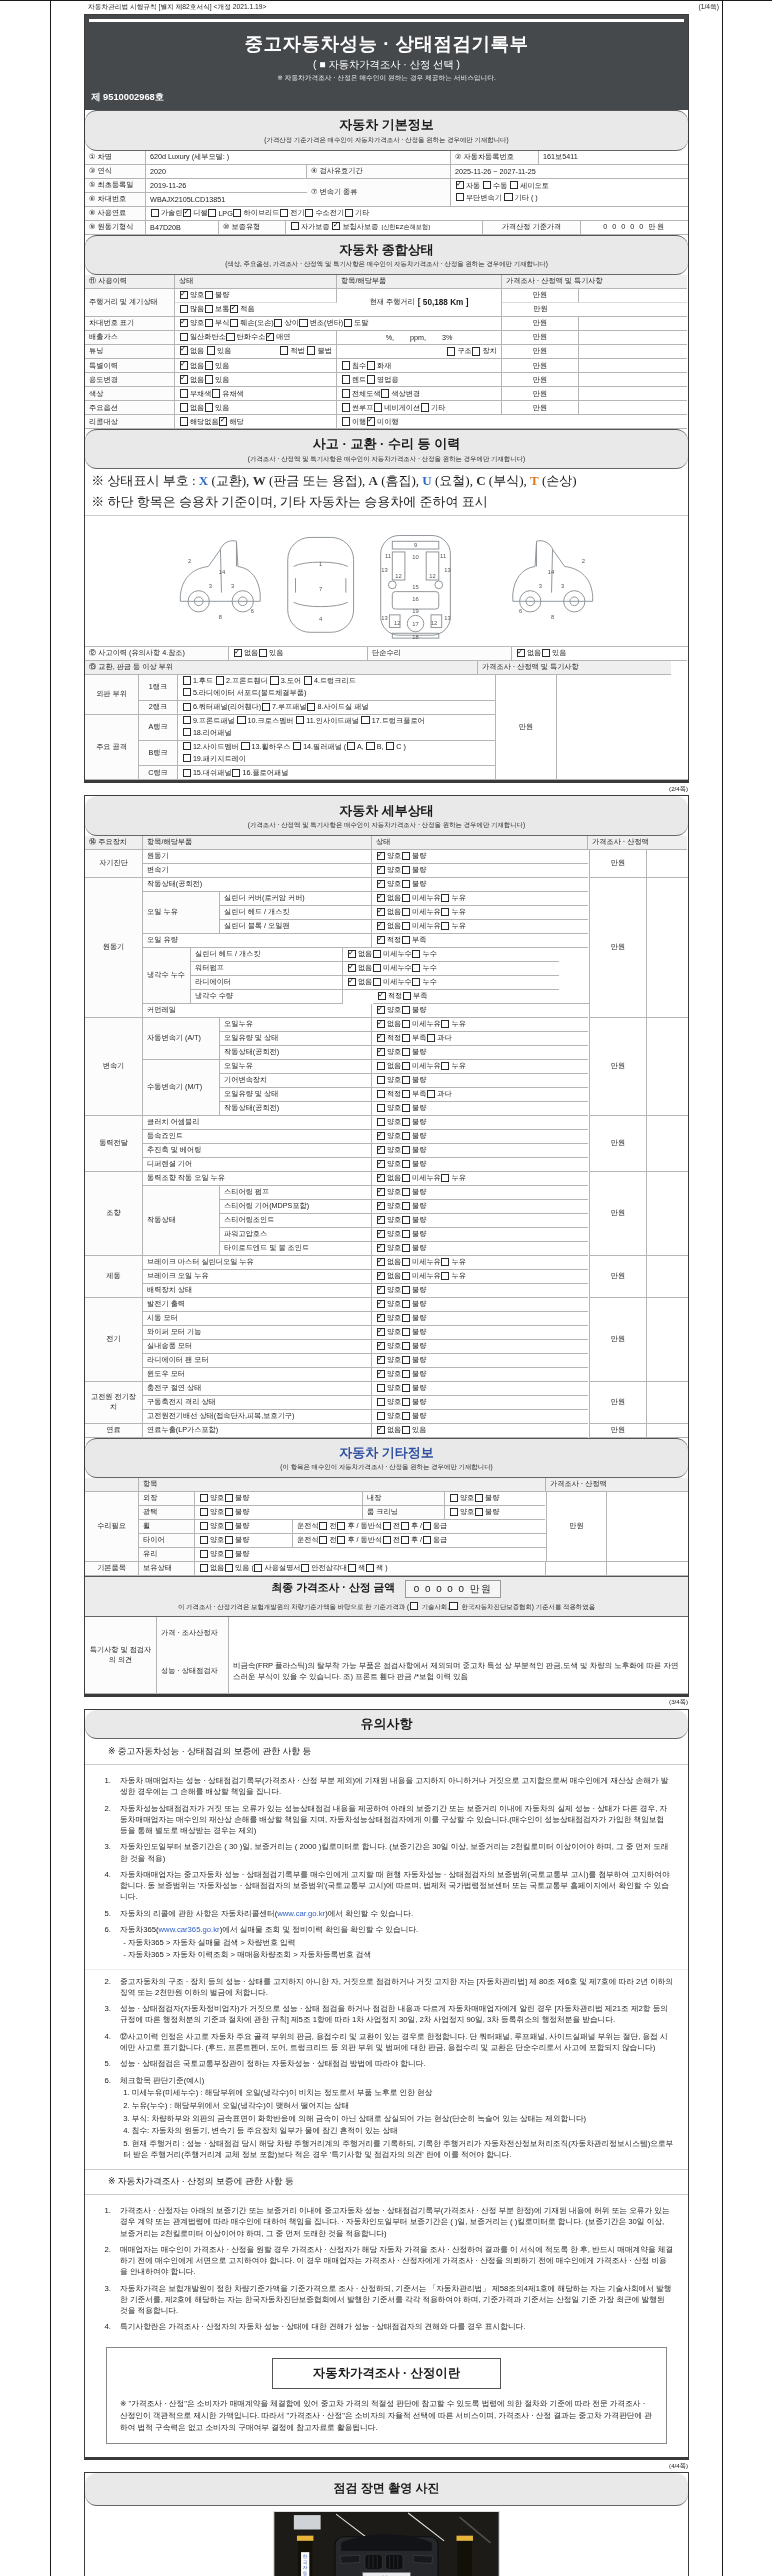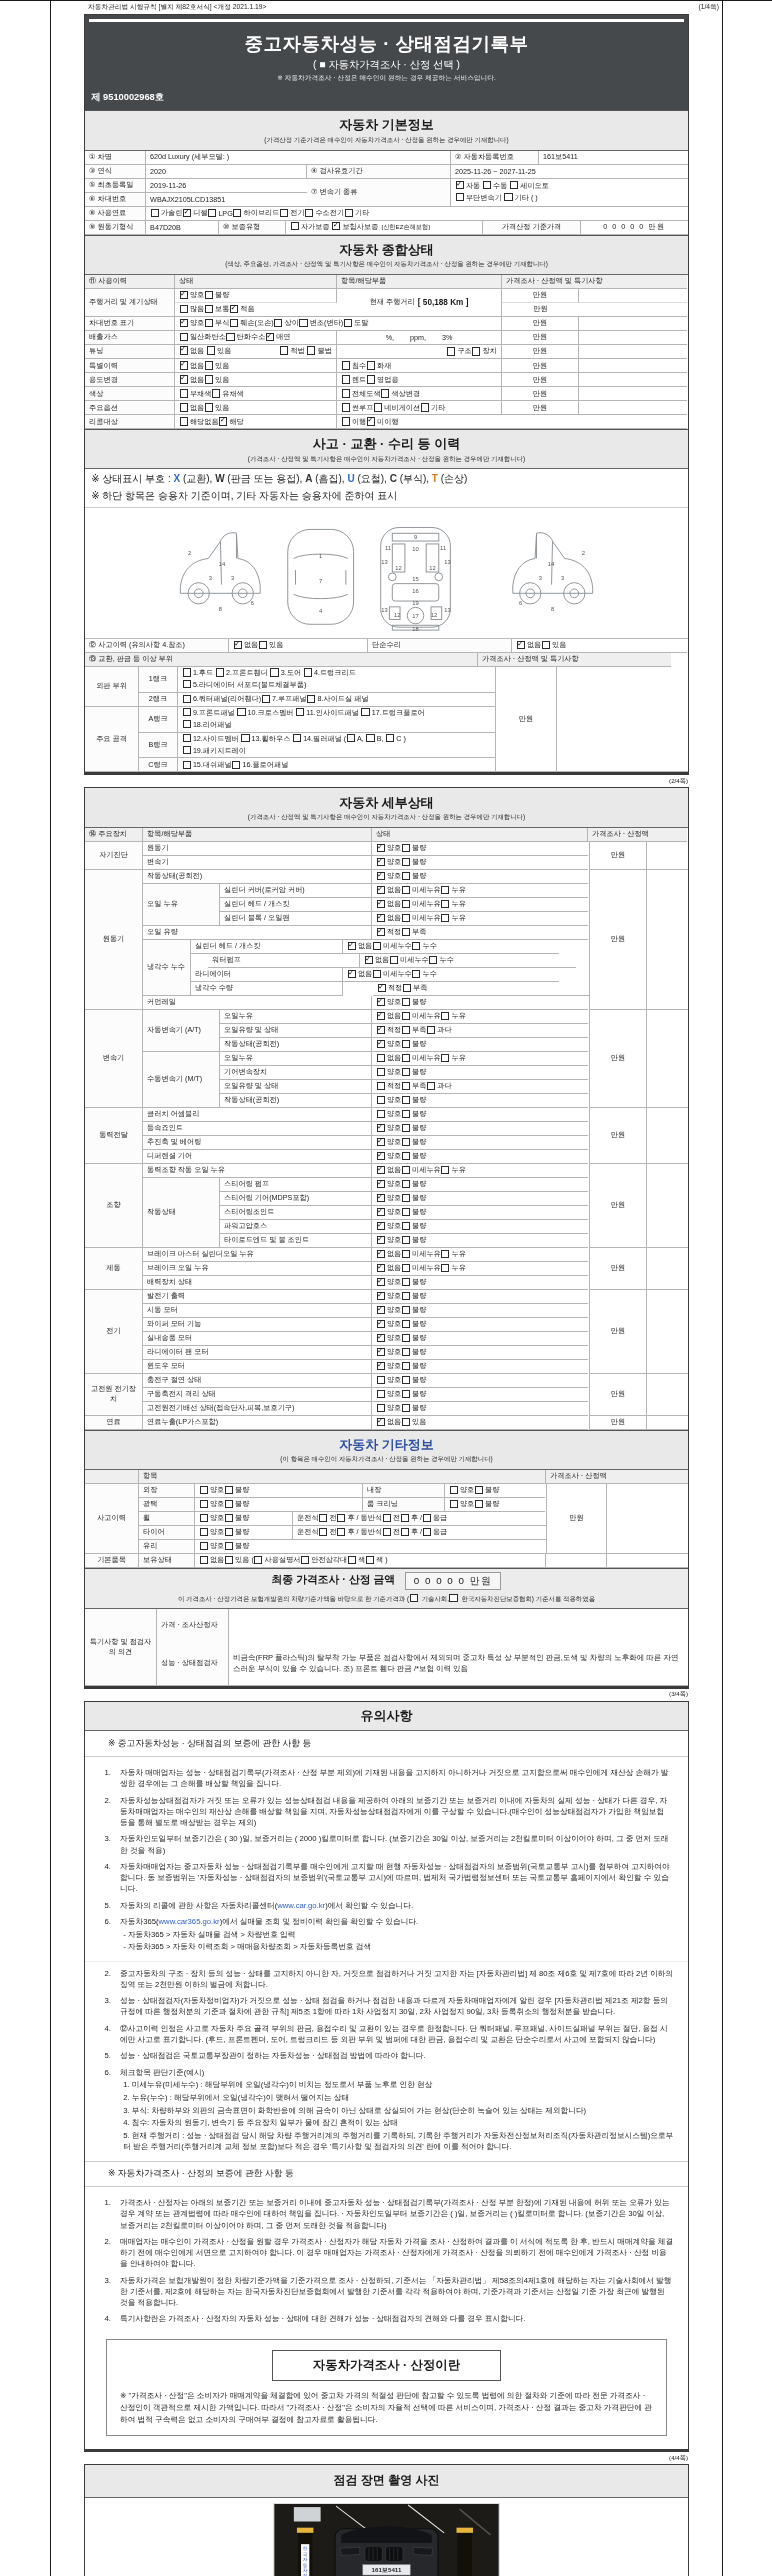--- a/index.html
+++ b/index.html
@@ -18,21 +18,21 @@
 
   
   .dhead{background:#46494c;color:#fff;position:relative;padding:8.2px 0 5.2px;}
   .dhead .strip{position:absolute;top:3.6px;left:3.6px;right:3.6px;height:3.1px;background:#fff;}
   .dhead h1{margin:7.2px 0 2.1px;text-align:center;font-size:18.5px;letter-spacing:0.5px;font-weight:bold;}
   .dhead .sub{text-align:center;font-size:10.3px;margin:2.1px 0;}
   .dhead .note{text-align:center;font-size:6.7px;margin:2.1px 0 7.2px;color:#eee;}
   .dhead .docno{font-size:9.3px;font-weight:bold;padding:1px 5.2px 1px 6.2px;}
 
   
-  .band{background:#e9e9e9;border-top:1px solid #555;border-bottom:0.5px solid #666;text-align:center;padding:4.1px 0 4.6px;}
+  .band{background:#e9e9e9;border-top:1px solid #555;border-bottom:0.5px solid #666;text-align:center;padding:4.1px 0 4.6px;border-radius:12px;}
   .band h2{margin:1px 0;font-size:13px;font-weight:bold;}
   .band .sub{font-size:6.4px;color:#222;margin-top:1.5px;}
   .band h2.blue{color:#2d4fa1;}
 
   
   .fr{display:flex;}
   .c{border-right:0.5px solid #b5b5b5;border-bottom:0.5px solid #b5b5b5;box-sizing:border-box;
      padding:1.5px 4.1px;display:flex;align-items:center;font-size:7.2px;background:#fff;min-height:14px;}
   .c:last-child{border-right:none;}
   .lb{background:#fcfcfc;}
@@ -43,21 +43,21 @@
   .thead .c{background:#efefef;font-size:7.2px;}
 
   
   .bx{display:inline-block;width:6.2px;height:6.2px;border:1px solid #2b2b2b;background:#fff;
       margin:0 2.1px 0 0.5px;vertical-align:-1px;position:relative;}
   .bx.ck::after{content:"✓";position:absolute;left:-0.5px;top:-3.1px;font-size:7.7px;font-weight:bold;color:#111;}
 
   .mile-val{font-size:8.2px;font-weight:bold;margin-left:3.1px;}
 
   
-  .legend{padding:3.1px 6.2px;border-bottom:0.5px solid #ccc;font-size:10px;}
+  .legend{padding:3.1px 6.2px;border-bottom:0.5px solid #ccc;font-size:13px;font-family:Liberation Serif, serif;}
   .legend .row2{margin-top:3.1px;}
   .diagwrap{padding:4.1px 0 5.2px;border-bottom:0.5px solid #bbb;display:flex;justify-content:center;}
   svg text{font-family:"Liberation Sans","DejaVu Sans",sans-serif;}
 
   
   .nrow{display:flex;font-size:7.7px;line-height:1.45;margin:5.2px 14.4px 5.2px 19.6px;}
   .nrow .no{width:15.5px;flex:none;}
   .nrow .tx{flex:1;}
   .nrow .sub{margin:1.5px 0 0 3.1px;}
   .nhead{font-size:8.8px;padding:6.2px 0 6.2px 23px;border-bottom:0.5px solid #ccc;border-top:0.5px solid #ccc;}
@@ -457,21 +457,21 @@
               <div class="c " style="width: 216px; border-right: none;"><span class="bx ck"></span> 적정  <span class="bx"></span> 부족</div>
             </div>
             <div class="fr" style="flex: 1 1 0%;">
               <div class="c lb" style="width: 77px;">냉각수 누수</div>
               <div class="col" style="flex: 1 1 0%;">
                 <div class="fr" style="flex: 1 1 0%;">
                   <div class="c " style="width: 152px;">실린더 헤드 / 개스킷</div>
                   <div class="c " style="width: 216px; border-right: none;"><span class="bx ck"></span> 없음  <span class="bx"></span> 미세누수  <span class="bx"></span> 누수</div>
                 </div>
                 <div class="fr" style="flex: 1 1 0%;">
-                  <div class="c " style="width: 152px; margin-left: 17px;">워터펌프</div>
+                  <div class="c " style="width: 152px;">워터펌프</div>
                   <div class="c " style="width: 216px; border-right: none;"><span class="bx ck"></span> 없음  <span class="bx"></span> 미세누수  <span class="bx"></span> 누수</div>
                 </div>
                 <div class="fr" style="flex: 1 1 0%;">
                   <div class="c " style="width: 152px;">라디에이터</div>
                   <div class="c " style="width: 216px; border-right: none;"><span class="bx ck"></span> 없음  <span class="bx"></span> 미세누수  <span class="bx"></span> 누수</div>
                 </div>
                 <div class="fr" style="flex: 1 1 0%; gap: 30px;">
                   <div class="c " style="width: 152px;">냉각수 수량</div>
                   <div class="c " style="width: 216px; border-right: none;"><span class="bx ck"></span> 적정  <span class="bx"></span> 부족</div>
                 </div>
@@ -674,21 +674,21 @@
     <div class="band">
       <h2 class="blue">자동차 기타정보</h2>
       <div class="sub">(이 항목은 매수인이 자동차가격조사 · 산정을 원하는 경우에만 기재합니다)</div>
     </div>
     <div class="fr thead">
       <div class="c" style="width:54px"></div>
       <div class="c" style="width:407px">항목</div>
       <div class="c" style="width:142px;border-right:none">가격조사 · 산정액</div>
     </div>
     <div class="fr">
-      <div class="c lb ct" style="width:54px">사고이력</div>
+      <div class="c lb ct" style="width:54px">수리필요</div>
       <div class="col" style="width:407px">
         <div class="fr">
           <div class="c lb" style="width:56px">외장</div>
           <div class="c" style="width:168px"><span class="bx"></span>양호  <span class="bx"></span>불량</div>
           <div class="c lb" style="width:82px">내장</div>
           <div class="c" style="width:100px;border-right:none"><span class="bx"></span>양호  <span class="bx"></span>불량</div>
         </div>
         <div class="fr">
           <div class="c lb" style="width:56px">광택</div>
           <div class="c" style="width:168px"><span class="bx"></span>양호  <span class="bx"></span>불량</div>

